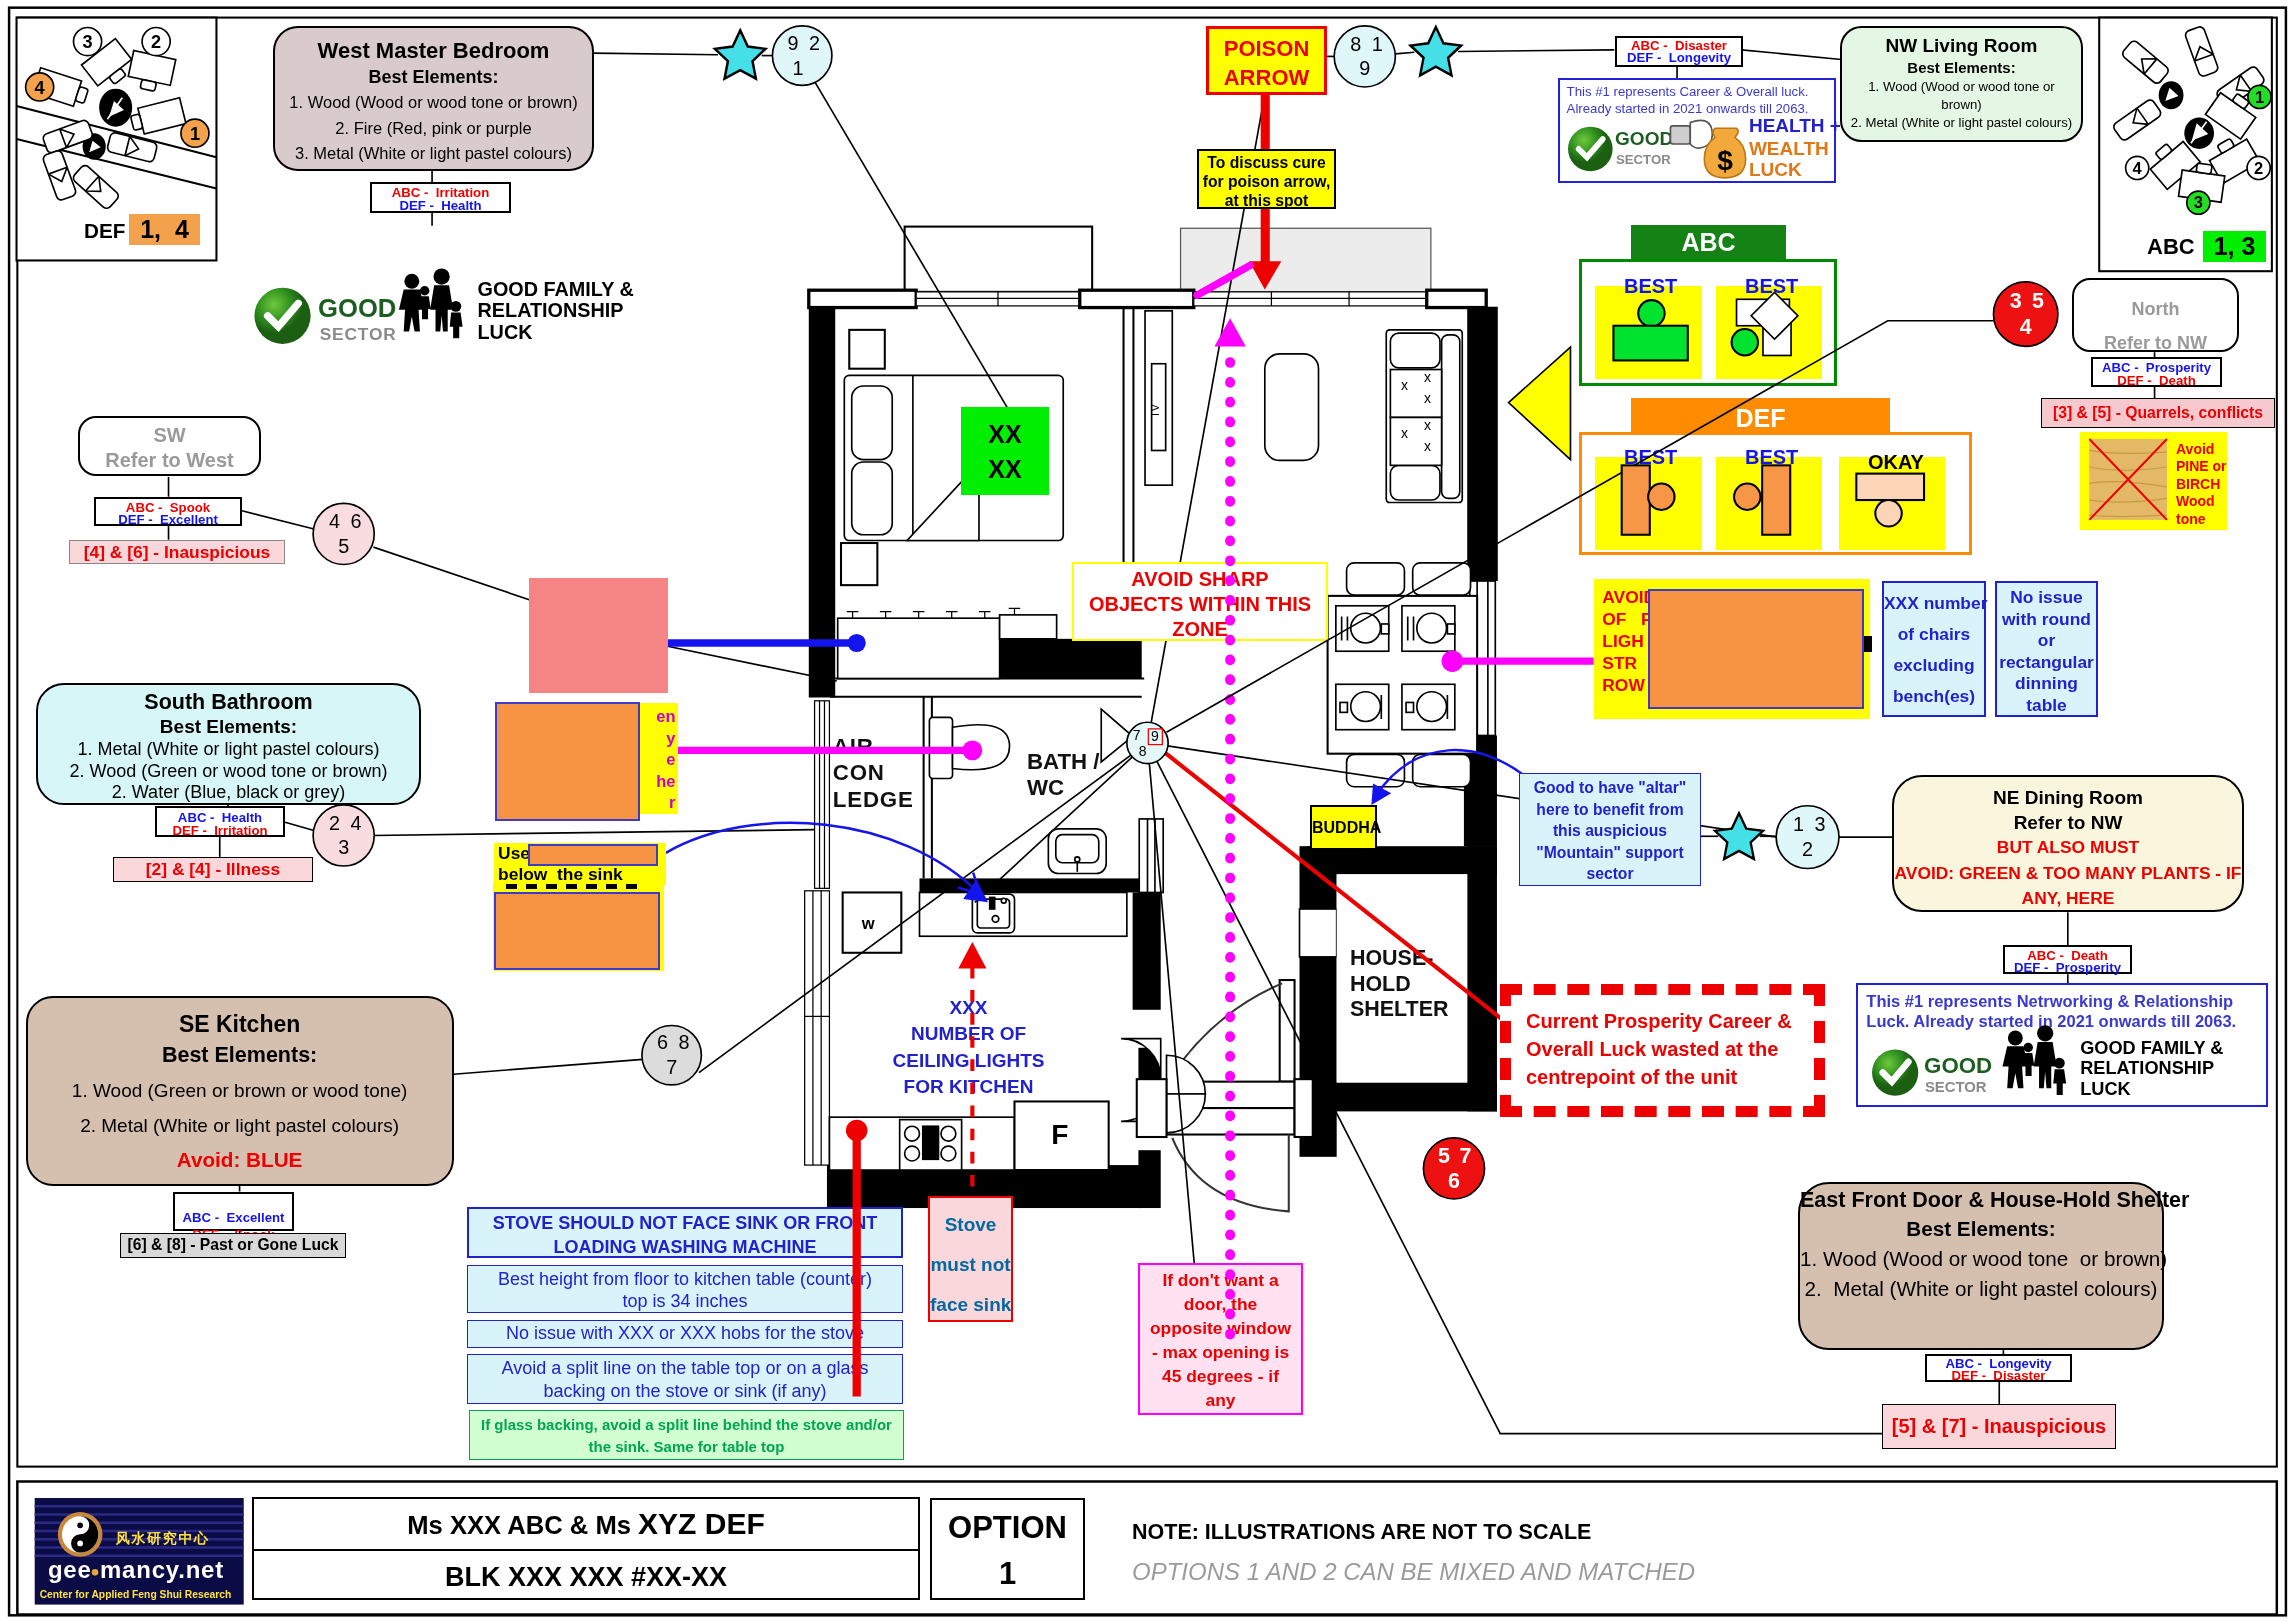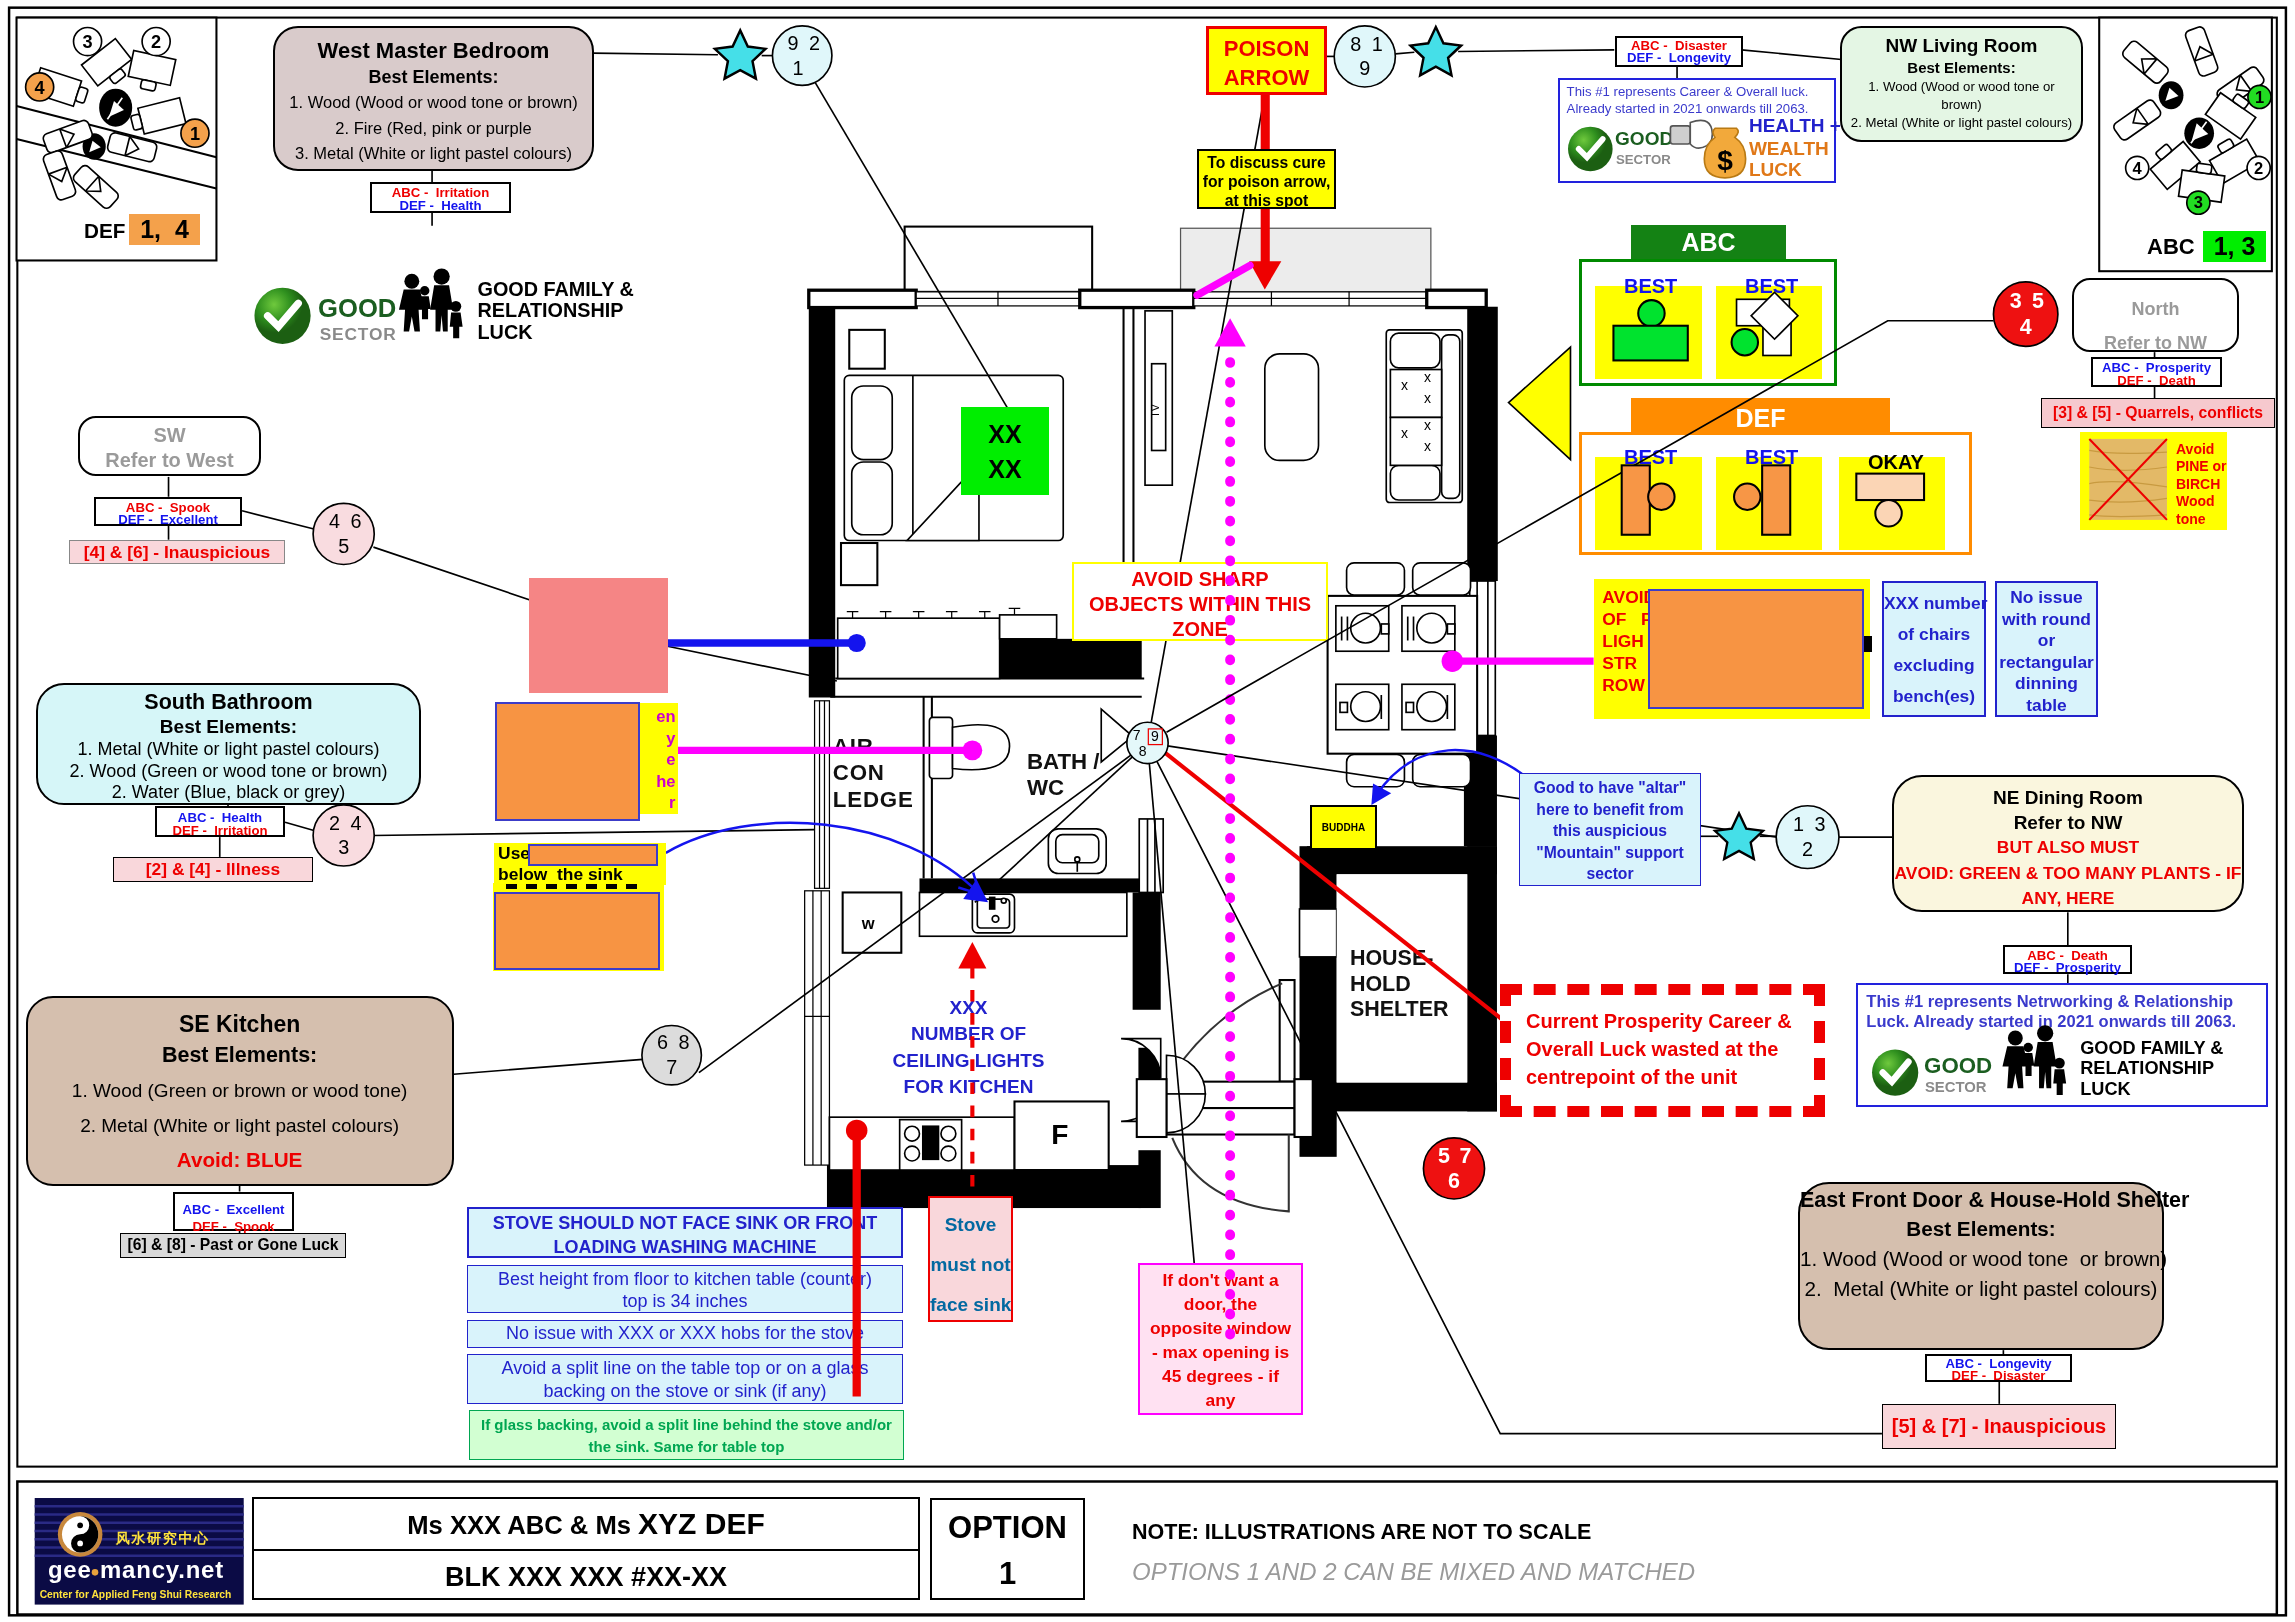--- a/index.html
+++ b/index.html
@@ -727,21 +727,21 @@
 <div class="b z2 bd" style="left:1594px;top:579px;width:276px;height:140px;background:#FFFF00;color:#EE0000;font-size:17.4px;line-height:22px;padding:6.6px 0 0 8.3px">AVOID<br>OF&nbsp;&nbsp;&nbsp;PE<br>LIGH<br>STR<br>ROW</div>
 
 <div class="b z3" style="left:1648px;top:589px;width:216px;height:120px;background:#F79443;border:2.5px solid #3C3CC8"></div>
 
 <div class="b z3" style="left:1864px;top:636px;width:8.3px;height:15.7px;background:#000"></div>
 
 <div class="b z2 c bd" style="left:1882px;top:581px;width:104px;height:136px;background:#D9F3FB;border:2.1px solid #2222CC;color:#2222CC;font-size:17.4px;line-height:31px;padding-top:5px;white-space:nowrap">XXX number<br>of chairs<br>excluding<br>bench(es)</div>
 
 <div class="b z2 c bd" style="left:1995px;top:581px;width:103px;height:136px;background:#D9F3FB;border:2.1px solid #2222CC;color:#2222CC;font-size:17.4px;line-height:21.5px;padding-top:4.1px;white-space:nowrap">No issue<br>with round<br>or<br>rectangular<br>dinning<br>table</div>
 
-<div class="b z2 c bd" style="left:1310px;top:805px;width:67px;height:45px;background:#FFFF00;border:2.1px solid #000;font-size:10px;line-height:41px">BUDDHA</div>
+<div class="b z2 c bd" style="left:1310px;top:805px;width:67px;height:45px;background:#FFFF00;border:2.1px solid #000;font-size:16px;line-height:41px">BUDDHA</div>
 
 <div class="b z2 c bd" style="left:1519px;top:773px;width:182px;height:113px;background:#D9F3FB;border:1.7px solid #2222CC;color:#2222CC;font-size:15.7px;line-height:21.5px;padding-top:3.3px;white-space:nowrap">Good to have "altar"<br>here to benefit from<br>this auspicious<br>"Mountain" support<br>sector</div>
 
 <div class="b z2 c" style="left:1892px;top:775px;width:352px;height:137px;background:#FAF6DE;border:2.1px solid #000;border-radius:30px;padding-top:8.3px;white-space:nowrap">
 <div class="bd" style="font-size:19px;line-height:25px">NE Dining Room<br>Refer to NW</div>
 <div class="bd" style="font-size:17.4px;color:#EE0000;line-height:25.6px">BUT ALSO MUST<br>AVOID: GREEN &amp; TOO MANY PLANTS - IF<br>ANY, HERE</div>
 </div>
 
 <div class="b z2 c" style="left:2003px;top:945px;width:129px;height:29px;background:#fff;border:2.1px solid #000;font-size:13.2px;font-weight:bold;line-height:12.4px;padding-top:2.5px;white-space:nowrap"><span style="color:#EE0000">ABC -&nbsp; Death</span><br><span style="color:#1414EE">DEF -&nbsp; Prosperity</span></div>
 
@@ -759,21 +759,21 @@
 
 <div class="b z2 c bd" style="left:1882px;top:1404px;width:234px;height:45px;background:#F9D7DB;border:1.7px solid #000;color:#EE0000;font-size:20px;line-height:43px;white-space:nowrap">[5] &amp; [7] - Inauspicious</div>
 
 <div class="b z2 c" style="left:25.6px;top:996px;width:428px;height:190px;background:#D5BFAE;border:2.1px solid #000;border-radius:27px;padding-top:13.2px;white-space:nowrap">
 <div class="bd" style="font-size:23px">SE Kitchen</div>
 <div class="bd" style="font-size:21.5px;line-height:35px">Best Elements:</div>
 <div style="font-size:19px;line-height:35px">1. Wood (Green or brown or wood tone)<br>2. Metal (White or light pastel colours)</div>
 <div class="bd" style="font-size:20.7px;color:#EE0000;line-height:33px">Avoid: BLUE</div>
 </div>
 
-<div class="b z2 c" style="left:173px;top:1192px;width:121px;height:39px;background:#fff;border:2.1px solid #000;font-size:13.2px;font-weight:bold;line-height:16.5px;padding-top:8px;white-space:nowrap"><span style="color:#1414EE">ABC -&nbsp; Excellent</span><br><span style="color:#EE0000">DEF -&nbsp; Spook</span></div>
+<div class="b z2 c" style="left:173px;top:1192px;width:121px;height:39px;background:#fff;border:2.1px solid #000;font-size:13.2px;font-weight:bold;line-height:16.5px;padding-top:16px;white-space:nowrap"><span style="color:#1414EE">ABC -&nbsp; Excellent</span><br><span style="color:#EE0000">DEF -&nbsp; Spook</span></div>
 
 <div class="b z2 c bd" style="left:120px;top:1233px;width:226px;height:25px;background:#D9D9D9;border:1.7px solid #000;color:#000;font-size:15.7px;line-height:22px;white-space:nowrap">[6] &amp; [8] - Past or Gone Luck</div>
 
 <div class="b z2 c bd" style="left:876px;top:995px;width:185px;color:#2222CC;font-size:19px;line-height:26.4px;white-space:nowrap">XXX<br>NUMBER OF<br>CEILING LIGHTS<br>FOR KITCHEN</div>
 
 <div class="b z2 c bd" style="left:467px;top:1207px;width:436px;height:51px;background:#D9F3FB;border:2.1px solid #2222CC;color:#2222CC;font-size:18px;line-height:24px;padding-top:1.7px;white-space:nowrap">STOVE SHOULD NOT FACE SINK OR FRONT<br>LOADING WASHING MACHINE</div>
 
 <div class="b z2 c" style="left:467px;top:1265px;width:436px;height:48px;background:#D9F3FB;border:1.7px solid #2222CC;color:#2222CC;font-size:18px;line-height:22px;padding-top:1.7px;white-space:nowrap">Best height from floor to kitchen table (counter)<br>top is 34 inches</div>
 
 <div class="b z2 c" style="left:467px;top:1320px;width:436px;height:28px;background:#D9F3FB;border:1.7px solid #2222CC;color:#2222CC;font-size:18px;line-height:25px;white-space:nowrap">No issue with XXX or XXX hobs for the stove</div>

